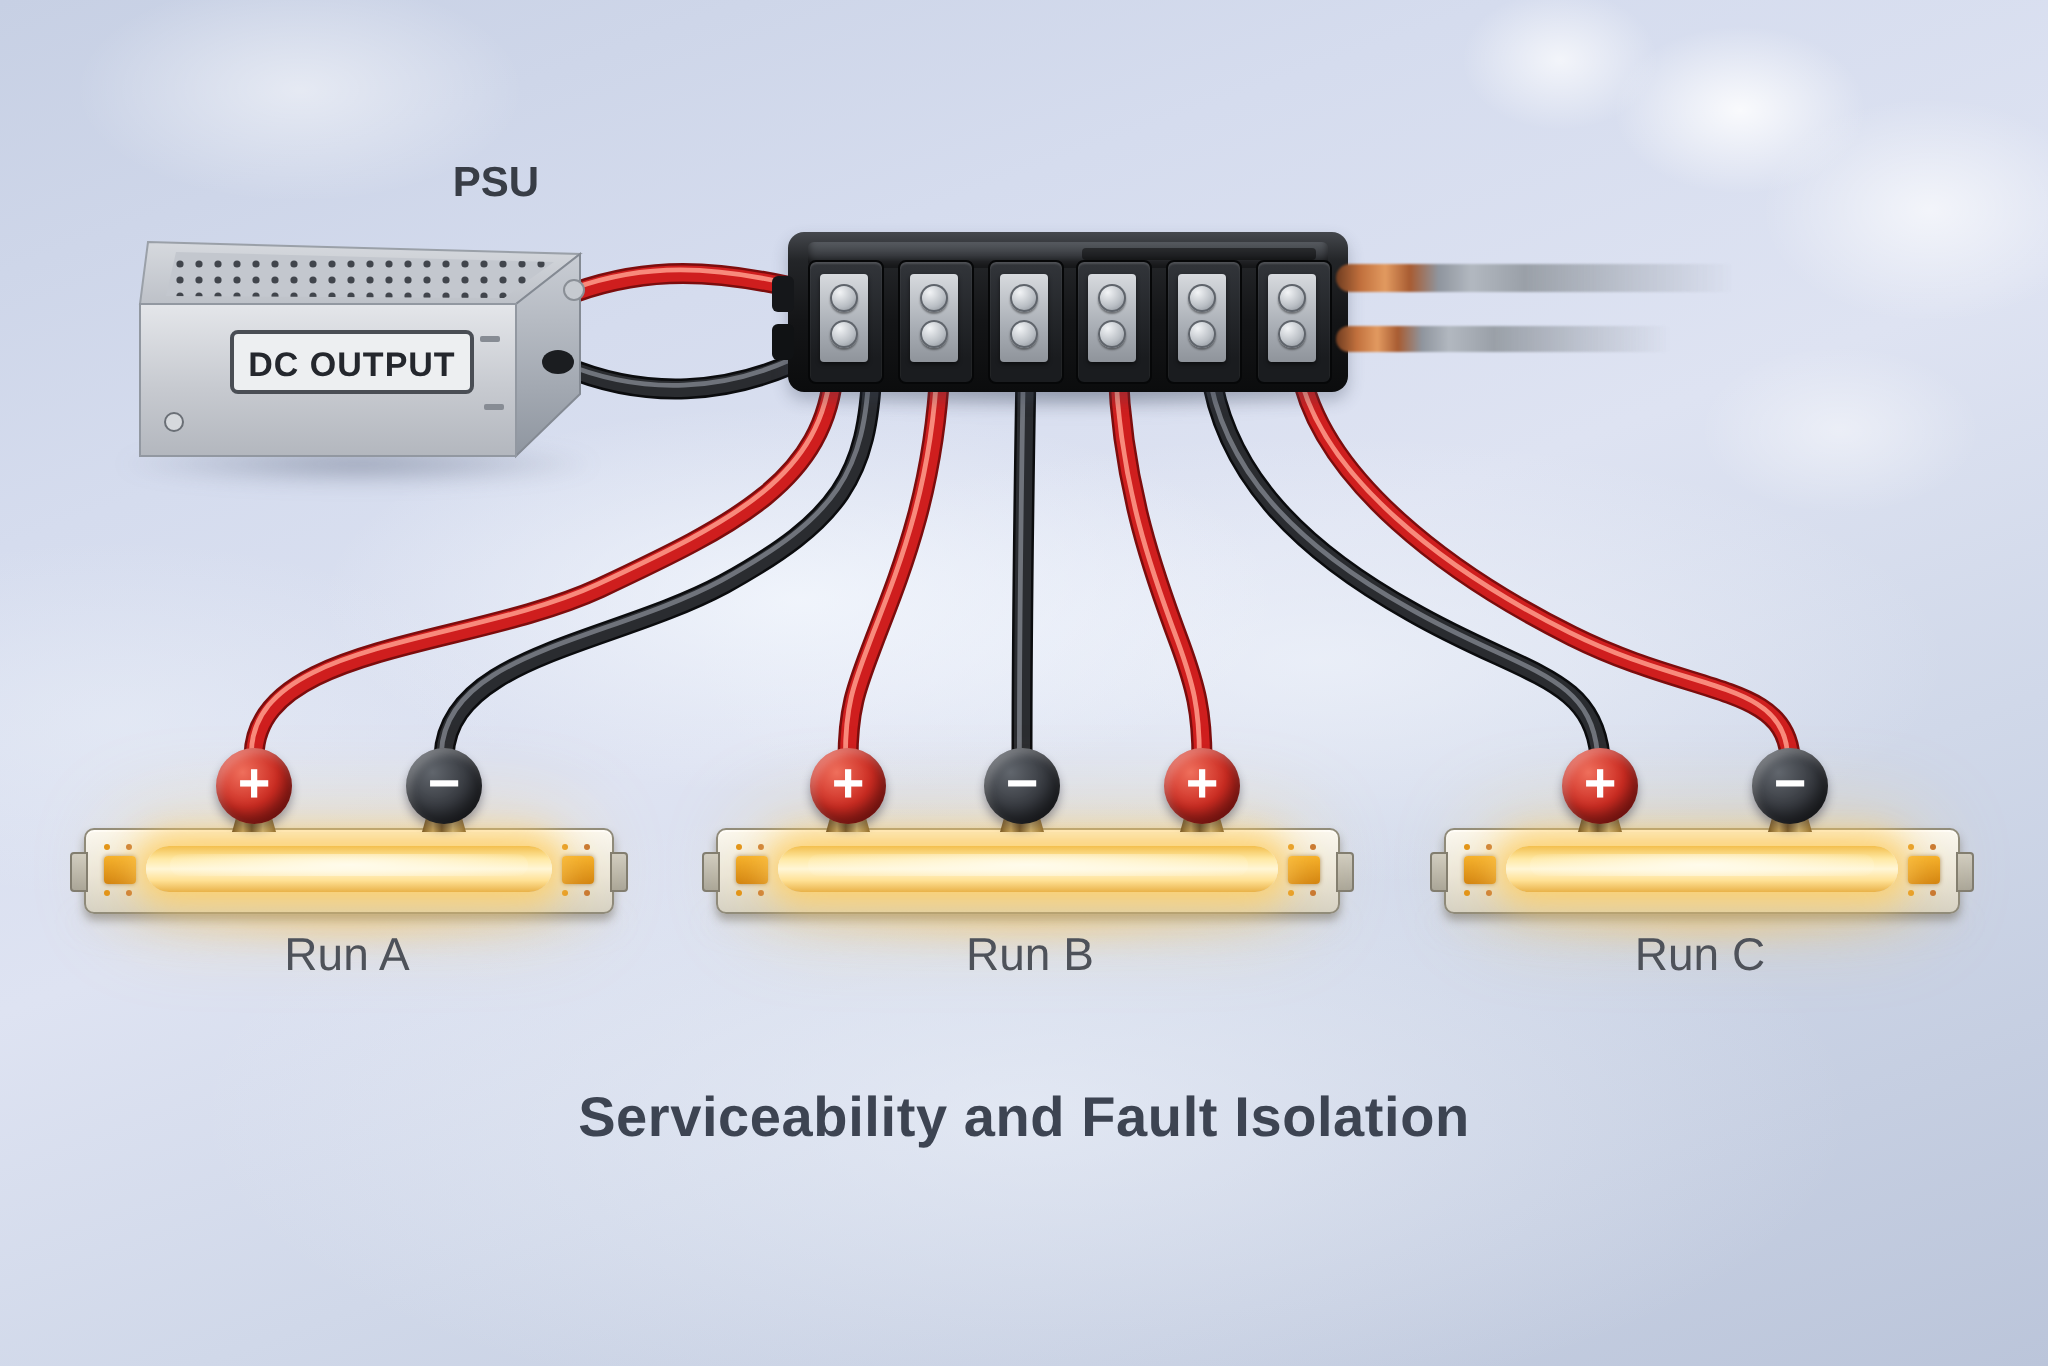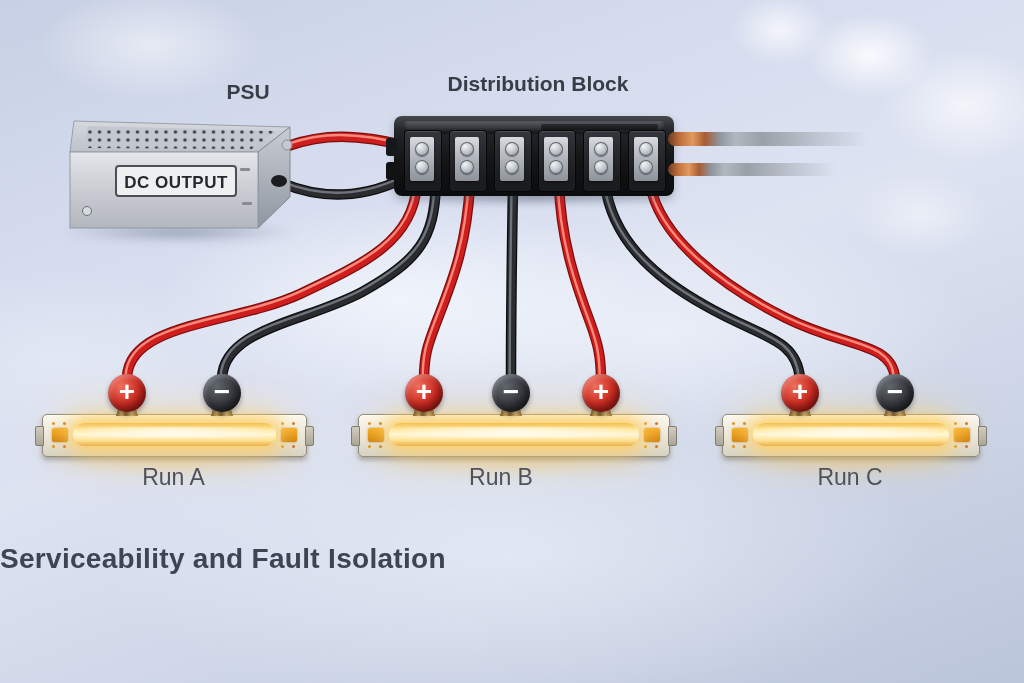--- a/index.html
+++ b/index.html
@@ -72,21 +72,21 @@
     display:flex;align-items:center;justify-content:center;color:#fff;font-weight:700;font-size:28px;line-height:1;
     box-shadow:0 3px 5px rgba(40,40,60,.4), inset -3px -5px 7px rgba(0,0,0,.35), inset 2px 3px 4px rgba(255,255,255,.28);}
   .conn.pos{background:radial-gradient(circle at 35% 32%,#ef6f5c,#cc2c22 50%,#8f1210 92%);}
   .conn.neg{background:radial-gradient(circle at 35% 32%,#61666d,#35383e 52%,#16171a 92%);}
   .conn span{transform:translateY(-1px);}
   
   .complabel{position:absolute;z-index:7;color:#383d46;font-size:21px;font-weight:700;text-align:center;}
   .lbl-psu{left:198px;top:80px;width:100px;}
   .lbl-block{left:388px;top:72px;width:300px;}
   .runlabel{position:absolute;top:464px;z-index:7;color:#4e525a;font-size:23px;font-weight:500;text-align:center;}
-  .title{position:absolute;left:0;top:543px;width:100%;z-index:7;
+  .title{position:absolute;left:0;top:543px;width:100%;z-index:7;text-align:center;
     color:#3d4452;font-size:28px;font-weight:700;letter-spacing:.3px;}
 </style>
 </head>
 <body>
 
 <div class="stage">
   <div class="bokeh"></div>
 
   <div class="shadow sh-psu"></div>
   <div class="shadow sh-block"></div>
@@ -227,36 +227,35 @@
         <span>+</span>
       </div>
       <div class="prong" style="left: 500px;"></div>
       <div class="conn neg" style="left: 492px;">
         <span>−</span>
       </div>
       <div class="prong" style="left: 590px;"></div>
       <div class="conn pos" style="left: 582px;">
         <span>+</span>
       </div>
-      <div class="runlabel" style="left: 346px; width: 310px;">Run B</div>
+      <div class="runlabel" style="left: 360px; width: 310px;">Run B</div>
       <div class="floorglow" style="left: 710px; top: 449px; width: 280px;"></div>
       <div class="strip" style="left: 722px; width: 256px;">
         <div class="tab l"></div>
         <div class="tab r"></div>
         <div class="pad l"></div>
         <div class="pad r"></div>
         <div class="ledbar"></div>
       </div>
       <div class="prong" style="left: 789px;"></div>
       <div class="conn pos" style="left: 781px;">
         <span>+</span>
       </div>
       <div class="prong" style="left: 884px;"></div>
       <div class="conn neg" style="left: 876px;">
         <span>−</span>
       </div>
       <div class="runlabel" style="left: 722px; width: 256px;">Run C</div>
     </div>
 
   <div class="complabel lbl-psu">PSU</div>
-  <div class="complabel lbl-block">Distribution Block</div>
   <div class="title">Serviceability and Fault Isolation</div>
 </div>
 
 </body></html>

